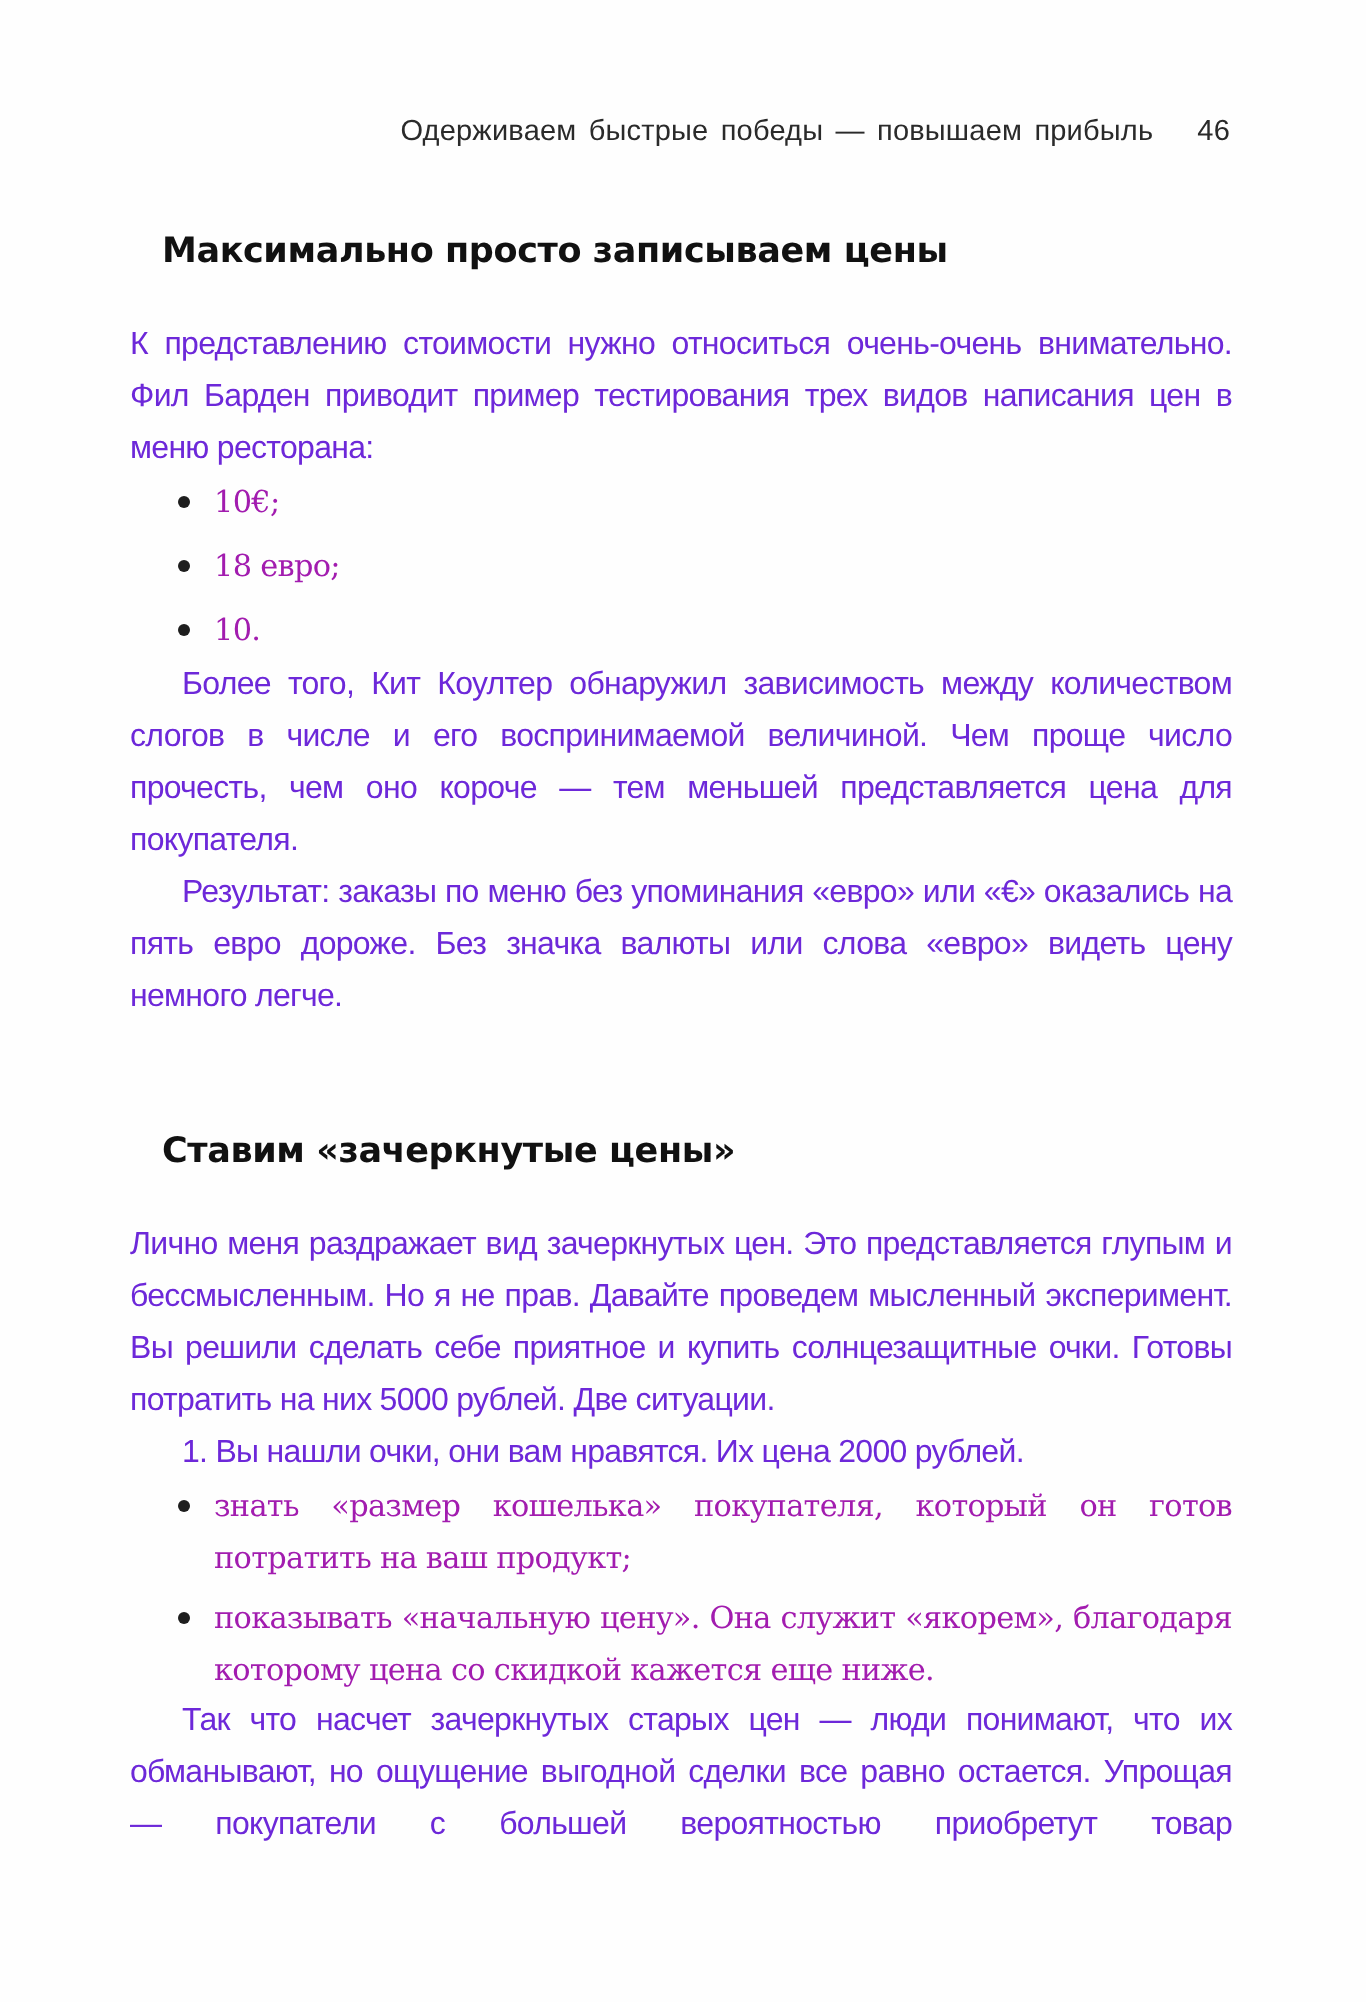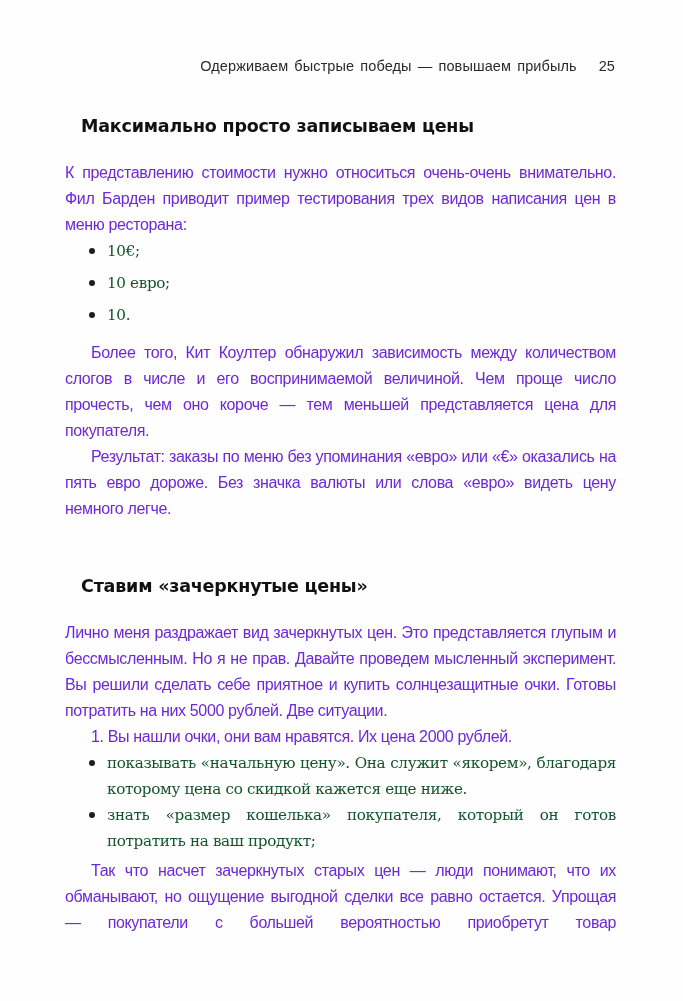--- a/index.html
+++ b/index.html
@@ -19,63 +19,63 @@
   .p {
     font-family: Liberation Sans, sans-serif; font-size: 16px; line-height: 26px;
     margin: 0; text-align: justify; text-align-last: left; color: #6d28d9;
     letter-spacing: -0.35px;
   }
   .p.indent { text-indent: 26px; }
   .p.full { text-align-last: justify; }
   ul.bullets { list-style: none; margin: 0; padding: 0; }
   ul.bullets li {
     font-family: "DejaVu Serif", serif; font-size: 15.2px; line-height: 26px;
-    position: relative; padding-left: 42px; color: #14532d; letter-spacing: -0.35px;
+    position: relative; padding-left: 42px; color: #a21caf; letter-spacing: -0.35px;
     text-align: justify; margin-bottom: 4px;
   }
   ul.bullets li .dot {
     position: absolute; left: 24px; top: 10px; width: 6px; height: 6px;
     border-radius: 50%; background: #1e1e1e;
   }
   ul.bullets.short li { margin-bottom: 6px; }
   .gap-section { height: 34px; }
   .h-gap { height: 4px; }
 </style>
 </head>
 <body>
 
 <div class="page">
 
   <div class="running-head">
-    <span>Одерживаем быстрые победы — повышаем прибыль</span><span class="pnum">25</span>
+    <span>Одерживаем быстрые победы — повышаем прибыль</span><span class="pnum">46</span>
   </div>
 
   <div class="content">
 
     <section>
       <h2>Максимально просто записываем цены</h2>
       <div class="h-gap"></div>
       <p class="p">К представлению стоимости нужно относиться очень-очень внимательно. Фил Барден приводит пример тестирования трех видов написания цен в меню ресторана:</p>
       <ul class="bullets short">
         <li><span class="dot"></span><span>10€;</span></li>
-        <li><span class="dot"></span><span>10 евро;</span></li>
-        <li style="margin-bottom:12px"><span class="dot"></span><span>10.</span></li>
+        <li><span class="dot"></span><span>18 евро;</span></li>
+        <li style="margin-bottom:2px"><span class="dot"></span><span>10.</span></li>
       </ul>
       <p class="p indent">Более того, Кит Коултер обнаружил зависимость между количеством слогов в числе и его воспринимаемой величиной. Чем проще число прочесть, чем оно короче — тем меньшей представляется цена для покупателя.</p>
       <p class="p indent">Результат: заказы по меню без упоминания «евро» или «€» оказались на пять евро дороже. Без значка валюты или слова «евро» видеть цену немного легче.</p>
     </section>
 
     <div class="gap-section"></div>
 
     <section>
       <h2>Ставим «зачеркнутые цены»</h2>
       <div class="h-gap"></div>
       <p class="p">Лично меня раздражает вид зачеркнутых цен. Это представляется глупым и бессмысленным. Но я не прав. Давайте проведем мысленный эксперимент. Вы решили сделать себе приятное и купить солнцезащитные очки. Готовы потратить на них 5000 рублей. Две ситуации.</p>
       <p class="p indent">1. Вы нашли очки, они вам нравятся. Их цена 2000 рублей.</p>
       <ul class="bullets">
+        <li><span class="dot"></span><span>знать «размер кошелька» покупателя, который он готов потратить на ваш продукт;</span></li>
         <li style="margin-bottom:0"><span class="dot"></span><span>показывать «начальную цену». Она служит «якорем», благодаря которому цена со скидкой кажется еще ниже.</span></li>
-        <li><span class="dot"></span><span>знать «размер кошелька» покупателя, который он готов потратить на ваш продукт;</span></li>
       </ul>
       <p class="p indent full">Так что насчет зачеркнутых старых цен — люди понимают, что их обманывают, но ощущение выгодной сделки все равно остается. Упрощая — покупатели с большей вероятностью приобретут товар</p>
     </section>
 
   </div>
 </div>
 
 </body></html>

